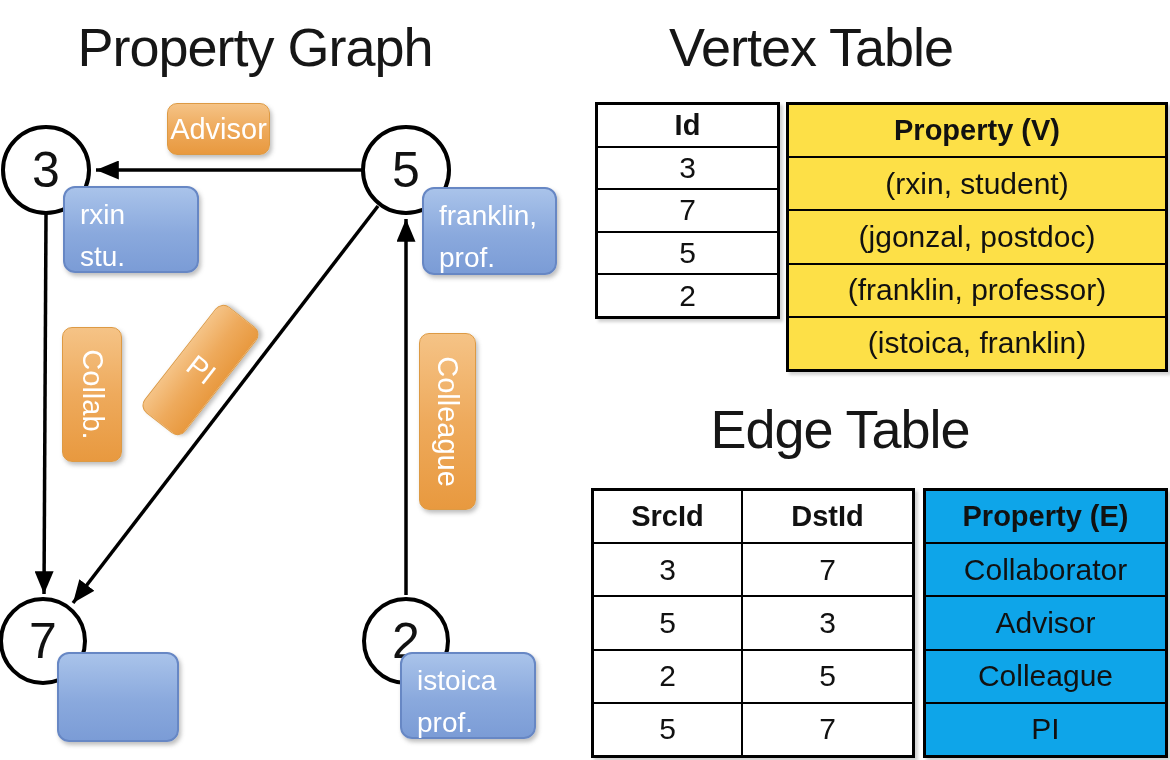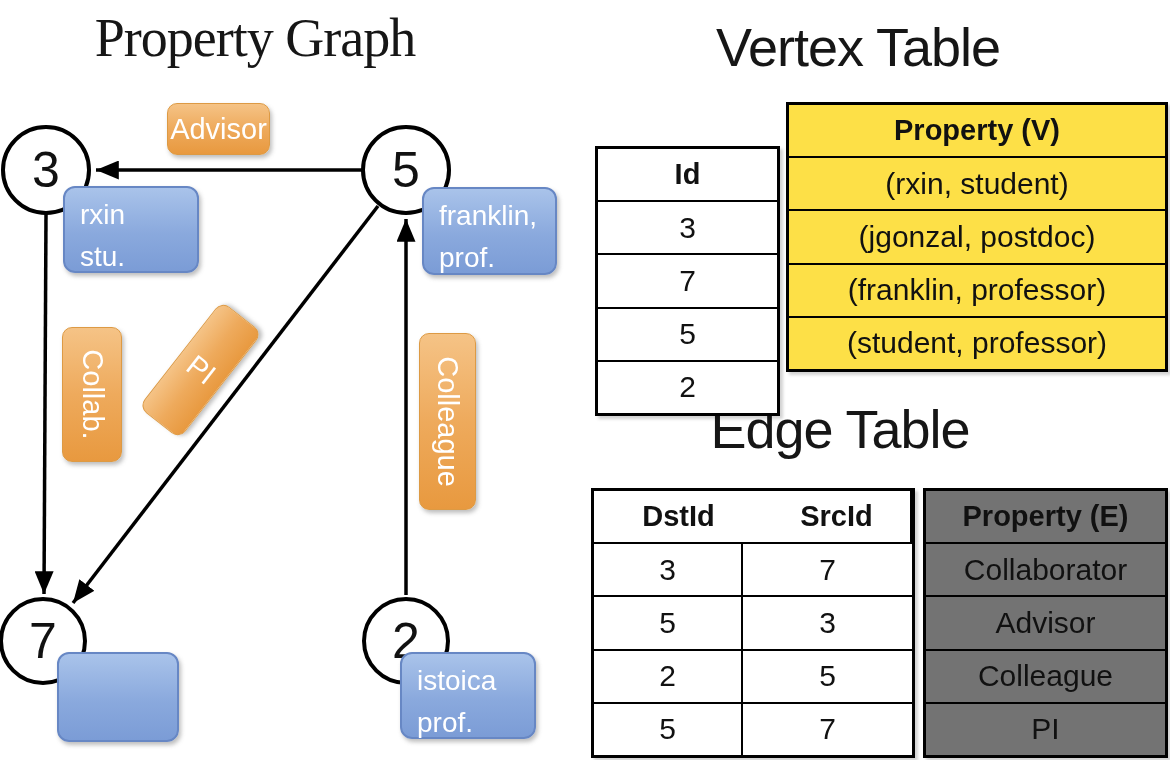--- a/index.html
+++ b/index.html
@@ -33,22 +33,22 @@
   .hdr{font-weight:bold;font-size:29px;}
   .cell{display:flex;align-items:center;justify-content:center;height:100%;}
   .c-src{width:149px;border-right:2.5px solid #000;box-sizing:border-box;}
   .c-dst{flex:1;}
 </style>
 </head>
 <body>
 
 <div class="canvas">
 
-  <div class="title" style="left:40px;top:7px;width:430px;font-family:Liberation Serif, serif;">Property Graph</div>
-  <div class="title" style="left:658px;top:16px;width:400px;">Vertex Table</div>
+  <div class="title" style="left:40px;top:16px;width:430px;">Property Graph</div>
+  <div class="title" style="left:611px;top:16px;width:400px;">Vertex Table</div>
   <div class="title" style="left:640px;top:398px;width:400px;">Edge Table</div>
 
   <svg class="edges-svg" width="585" height="760" viewBox="0 0 585 760">
     <defs>
       <marker id="arr" viewBox="0 0 12 10" refX="12" refY="5" markerWidth="23" markerHeight="19" orient="auto" markerUnits="userSpaceOnUse">
         <path d="M0,0 L12,5 L0,10 z" fill="#000"></path>
       </marker>
     </defs>
     <line x1="363" y1="170" x2="96" y2="170" stroke="#000" stroke-width="3.5" marker-end="url(#arr)"></line>
     <line x1="46" y1="214" x2="44" y2="594" stroke="#000" stroke-width="3.5" marker-end="url(#arr)"></line>
@@ -90,60 +90,60 @@
     <div>franklin,</div>
     <div>prof.</div>
   </div>
   <div class="vprop" style="left:57px;top:652px;width:122px;height:90px;">
   </div>
   <div class="vprop" style="left:400px;top:652px;width:136px;height:87px;">
     <div>istoica</div>
     <div>prof.</div>
   </div>
 
-  <div class="sub" style="left:595px;top:102px;width:185px;height:270px;margin-top:44px;">
+  <div class="sub" style="left:595px;top:102px;width:185px;height:217px;">
     <div class="trow hdr">Id</div>
     <div class="trow">3</div>
     <div class="trow">7</div>
     <div class="trow">5</div>
     <div class="trow">2</div>
   </div>
 
   <div class="sub" style="left:786px;top:102px;width:382px;height:270px;background:#fde047;">
     <div class="trow hdr">Property (V)</div>
     <div class="trow">(rxin, student)</div>
     <div class="trow">(jgonzal, postdoc)</div>
     <div class="trow">(franklin, professor)</div>
-    <div class="trow">(student, professor)</div>
+    <div class="trow">(istoica, franklin)</div>
   </div>
 
   <div class="sub" style="left:591px;top:488px;width:324px;height:270px;">
     <div class="trow hdr">
+      <span class="cell c-src">SrcId</span>
       <span class="cell c-dst">DstId</span>
-      <span class="cell c-src">SrcId</span>
     </div>
     <div class="trow">
       <span class="cell c-src">3</span>
       <span class="cell c-dst">7</span>
     </div>
     <div class="trow">
       <span class="cell c-src">5</span>
       <span class="cell c-dst">3</span>
     </div>
     <div class="trow">
       <span class="cell c-src">2</span>
       <span class="cell c-dst">5</span>
     </div>
     <div class="trow">
       <span class="cell c-src">5</span>
       <span class="cell c-dst">7</span>
     </div>
   </div>
 
-  <div class="sub" style="left:923px;top:488px;width:245px;height:270px;background:#737373;justify-content:center;">
+  <div class="sub" style="left:923px;top:488px;width:245px;height:270px;background:#0ea5e9;justify-content:center;">
     <div class="trow hdr">Property (E)</div>
     <div class="trow">Collaborator</div>
     <div class="trow">Advisor</div>
     <div class="trow">Colleague</div>
     <div class="trow">PI</div>
   </div>
 
 </div>
 
 </body></html>

